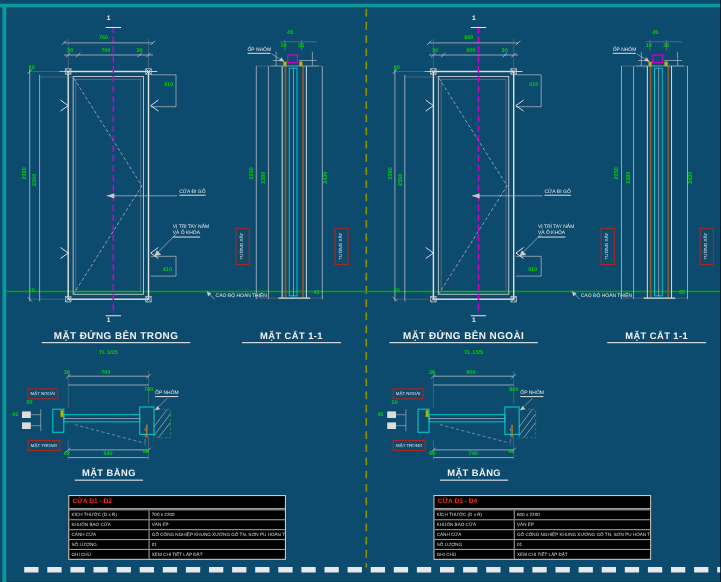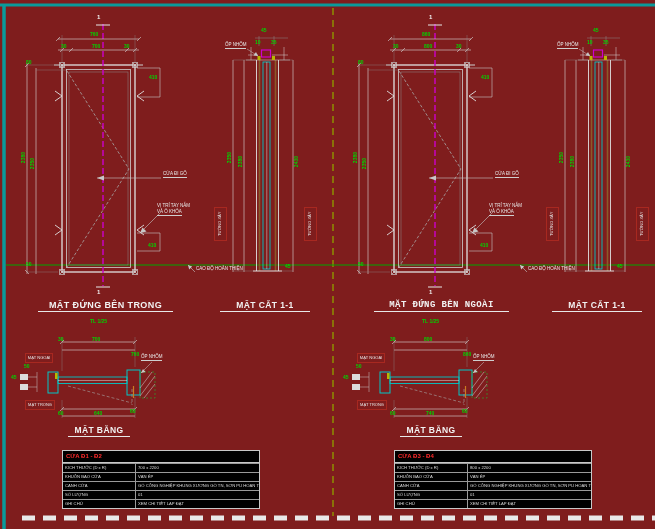--- a/index.html
+++ b/index.html
@@ -1,16 +1,16 @@
 <!DOCTYPE html>
 <html><head>
 <meta charset="utf-8">
 <style>
   html,body{margin:0;padding:0;background:#000;}
-  #stage{position:relative;width:655px;height:529px;background:#7f1d1d;overflow:hidden;
+  #stage{position:relative;width:655px;height:529px;background:#0c4a6e;overflow:hidden;
          font-family:"Liberation Sans",sans-serif;}
   svg{position:absolute;left:0;top:0;}
   .panel{position:absolute;top:0;width:332px;height:529px;}
   .gdim{position:absolute;color:#00d400;font-size:5px;font-weight:bold;line-height:6px;white-space:nowrap;}
   .gdim.v{writing-mode:vertical-rl;transform:rotate(180deg);}
   .wlab{position:absolute;color:#e8e8e8;font-size:4.5px;line-height:5px;white-space:nowrap;}
   .wlab.u{border-bottom:0.5px solid #cfcfcf;padding-bottom:0.5px;}
   .mark{position:absolute;color:#f0f0f0;font-size:6px;font-weight:bold;line-height:6px;}
   .title{position:absolute;color:#f2f2f2;font-weight:bold;font-size:9px;letter-spacing:0.4px;
          text-align:center;border-bottom:1.2px solid #e8e8e8;padding-bottom:1px;white-space:nowrap;}
@@ -378,21 +378,21 @@
       <div class="wlab u" style="left:157px;top:209px;">VÀ Ổ KHÓA</div>
       <div class="wlab u" style="left:225px;top:42px;">ỐP NHÔM</div>
       <div class="wlab" style="left:196px;top:266px;">CAO ĐỘ HOÀN THIỆN</div>
       <div class="wlab u" style="left:141px;top:354px;">ỐP NHÔM</div>
 
       <div class="redbox" style="left:25px;top:353px;width:26px;height:8px;">MẶT NGOÀI</div>
       <div class="redbox" style="left:25px;top:400px;width:28px;height:8px;">MẶT TRONG</div>
       <div class="redtag" style="left:214px;top:207px;">TƯỜNG XÂY</div>
       <div class="redtag" style="left:304px;top:207px;">TƯỜNG XÂY</div>
 
-      <div class="title" style="left:42px;top:300px;width:135px;font-family:Liberation Mono, monospace;">MẶT ĐỨNG BÊN NGOÀI</div>
+      <div class="title" style="left:22px;top:300px;width:135px;">MẶT ĐỨNG BÊN NGOÀI</div>
       <div class="title small" style="left:220px;top:300px;width:90px;">MẶT CẮT 1-1</div>
       <div class="title small" style="left:68px;top:425px;width:62px;">MẶT BẰNG</div>
 
       <div class="sched">
         <div class="hd">CỬA Đ3 - Đ4</div>
         <div class="row">
           <div class="c">KÍCH THƯỚC (D x R)</div>
           <div class="c val">800 x 2200</div>
         </div>
         <div class="row">

